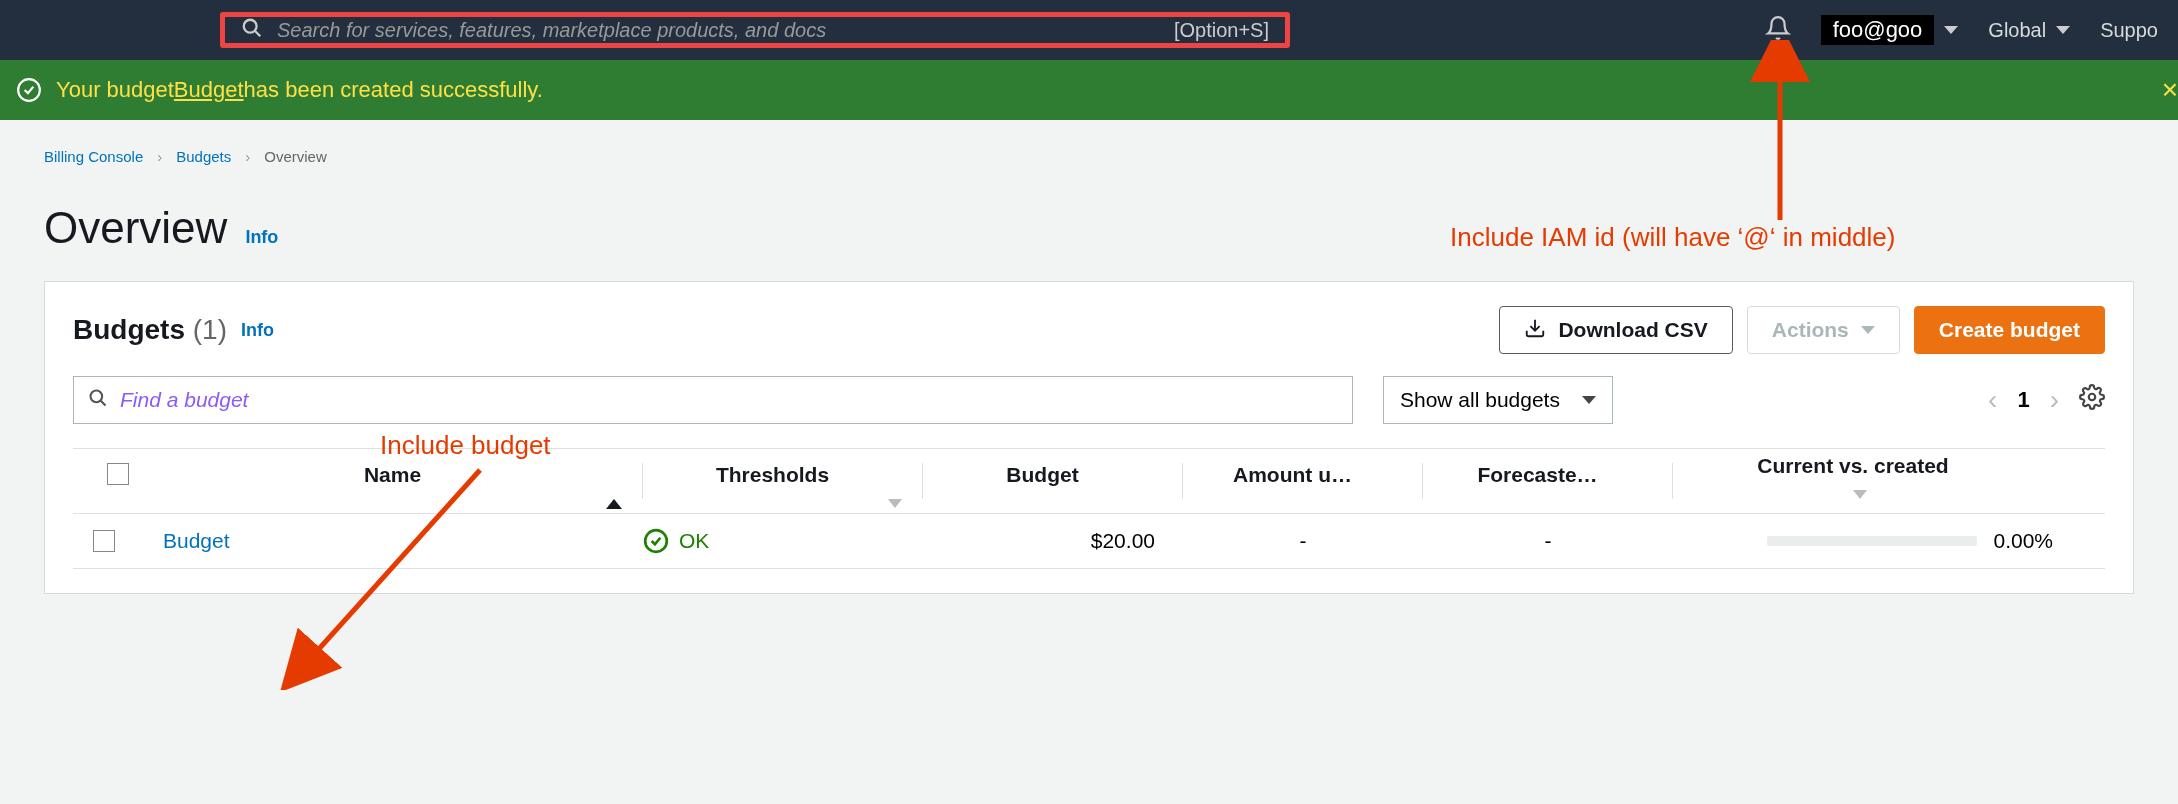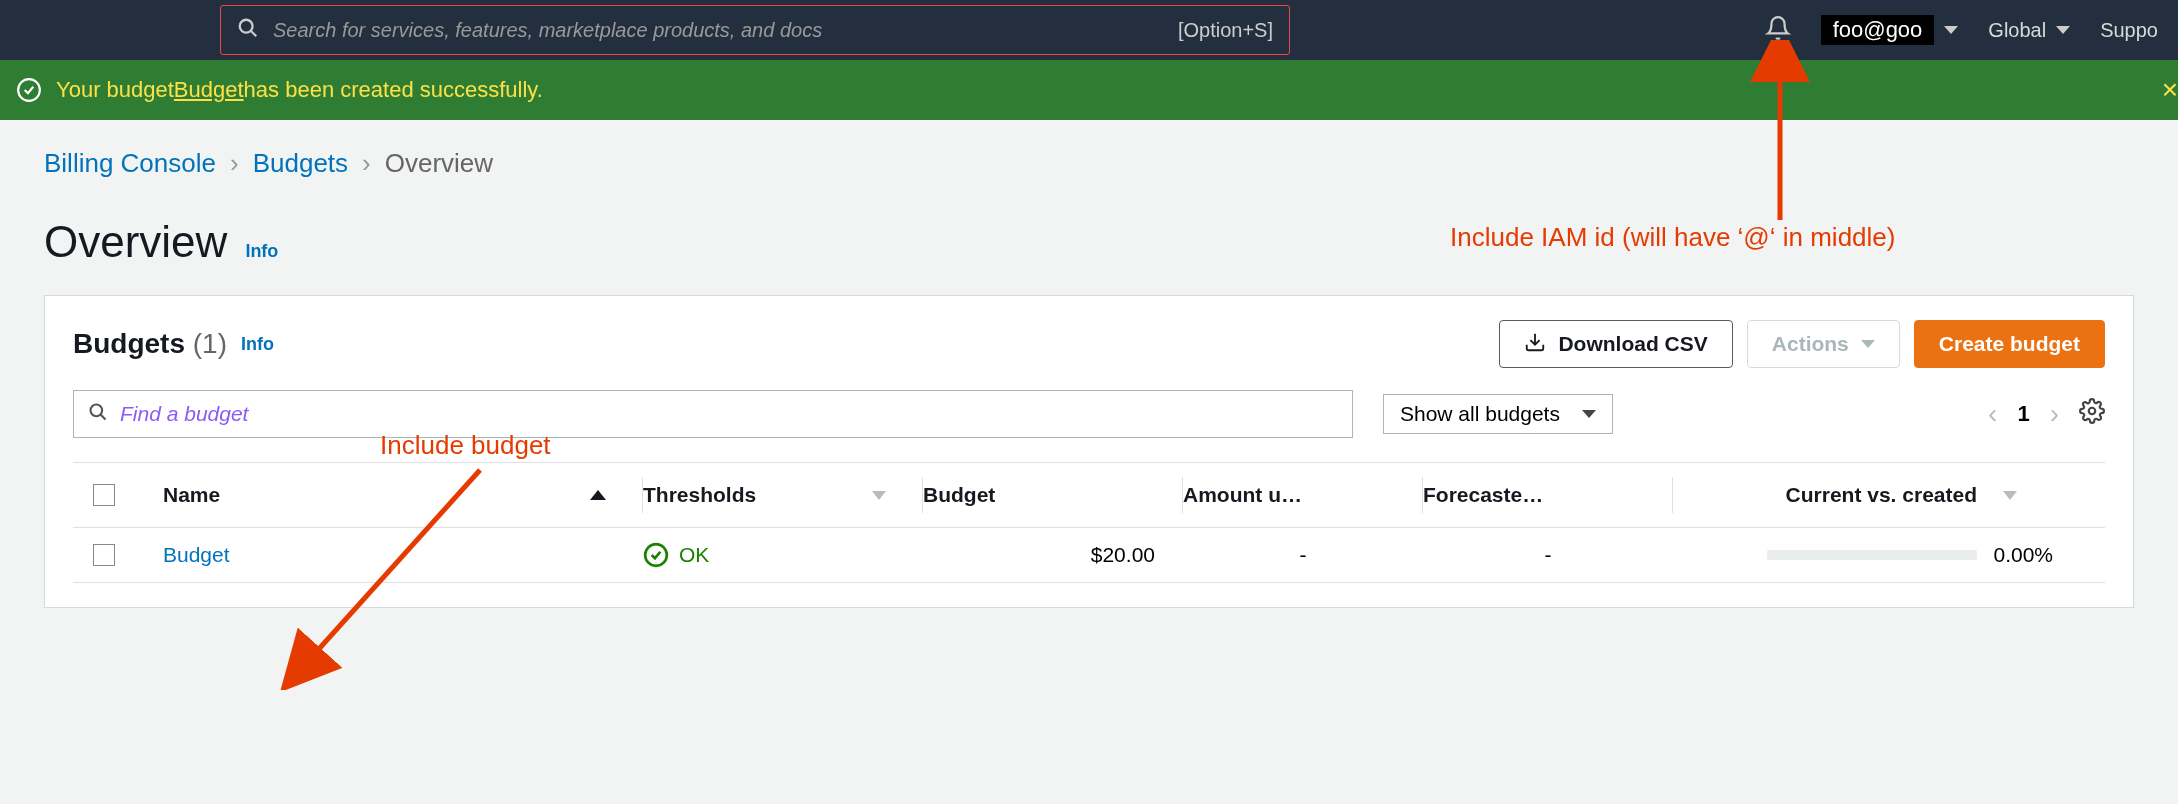--- a/index.html
+++ b/index.html
@@ -18,22 +18,22 @@
       background: #232f3e;
       height: 60px;
       display: flex;
       align-items: center;
       padding: 0 20px 0 220px;
       color: #d5dbdb;
       gap: 20px;
     }
     .search-container {
       flex: 0 0 1070px;
-      height: 50px;
-      border: 1px solid #ef4444;
+      height: 36px;
+      border: 5px solid #ef4444;
       border-radius: 3px;
       display: flex;
       align-items: center;
       padding: 0 16px;
       color: #999;
       font-size: 20px;
       font-style: italic;
     }
     .search-container .search-icon {
       margin-right: 14px;
@@ -113,21 +113,21 @@
       position: absolute;
       right: 0;
       top: 50%;
       transform: translateY(-50%);
       font-size: 28px;
       cursor: pointer;
     }
     
     .crumbs {
       padding: 28px 44px 0;
-      font-size: 26px;
+      font-size: 15px;
       display: flex;
       align-items: center;
       gap: 14px;
     }
     .crumb-link {
       color: #0073bb;
       cursor: pointer;
     }
     .crumb-sep {
       color: #999;
@@ -235,21 +235,21 @@
       padding: 0 14px;
       color: #8b5cf6;
       font-size: 21px;
       font-style: italic;
     }
     .find-input .search-icon {
       margin-right: 12px;
       font-style: normal;
     }
     .select-box {
-      height: 40px;
+      height: 48px;
       border: 1px solid #aab7b8;
       display: flex;
       align-items: center;
       padding: 0 16px;
       font-size: 21px;
       gap: 22px;
       cursor: pointer;
     }
     .select-box .chevdown {
       border-top-color: #444;
@@ -290,23 +290,24 @@
       color: #16191f;
     }
     .tbl-row {
       font-size: 21px;
       border-bottom: 1px solid #e0e0e0;
     }
     .th {
       display: flex;
       align-items: center;
       gap: 12px;
-      padding-right: 36px;
+      padding-right: 20px;
       border-right: 1px solid #e0e0e0;
       height: 36px;
+      flex-direction: column;
     }
     .th.no-border {
       border-right: none;
     }
     .sort-up {
       width: 0;
       height: 0;
       border-left: 8px solid transparent;
       border-right: 8px solid transparent;
       border-bottom: 10px solid #16191f;

